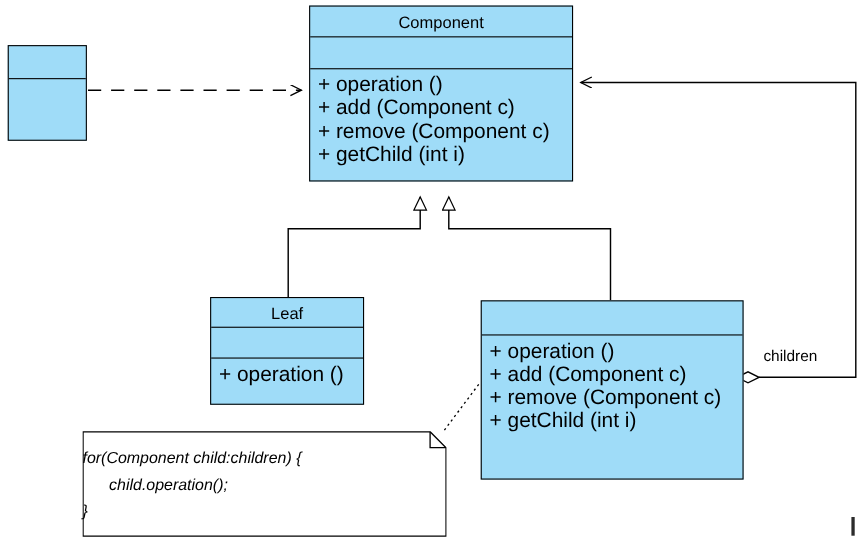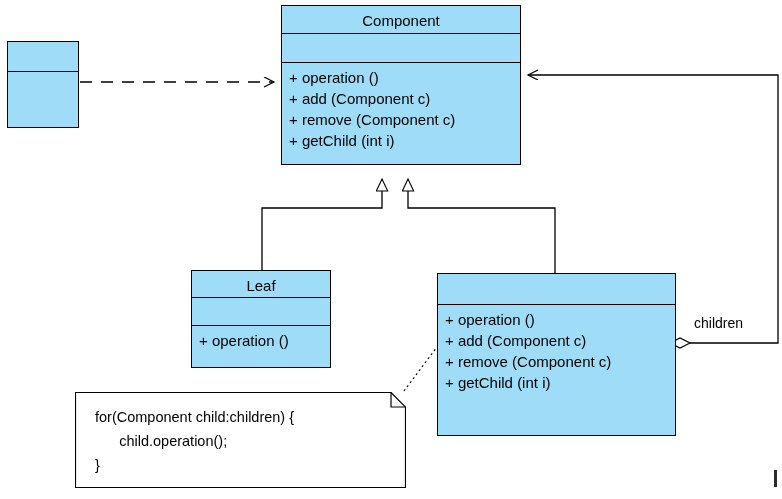--- a/index.html
+++ b/index.html
@@ -47,40 +47,41 @@
     border-bottom: 1px solid #000000;
     color: #000000;
   }
   .uml-attrs {
     border-bottom: 1px solid #000000;
   }
   .uml-ops {
     padding: 4px 0 0 0;
   }
   .uml-op {
-    font-size: 15px;
+    font-size: 19px;
     line-height: 21px;
     padding-left: 7px;
     white-space: nowrap;
     color: #000000;
   }
   .note-box {
     position: absolute;
     box-sizing: border-box;
     background: #ffffff;
     z-index: 6;
   }
   .note-text {
     position: absolute;
-    left: 20px;
+    left: 0;
     top: 13px;
     font-size: 14.5px;
     line-height: 24px;
     white-space: pre;
     color: #000000;
+    font-style: italic;
   }
   .edge-label {
     position: absolute;
     font-size: 14px;
     line-height: 1;
     color: #000000;
     white-space: nowrap;
     z-index: 7;
   }
   .corner-mark {

